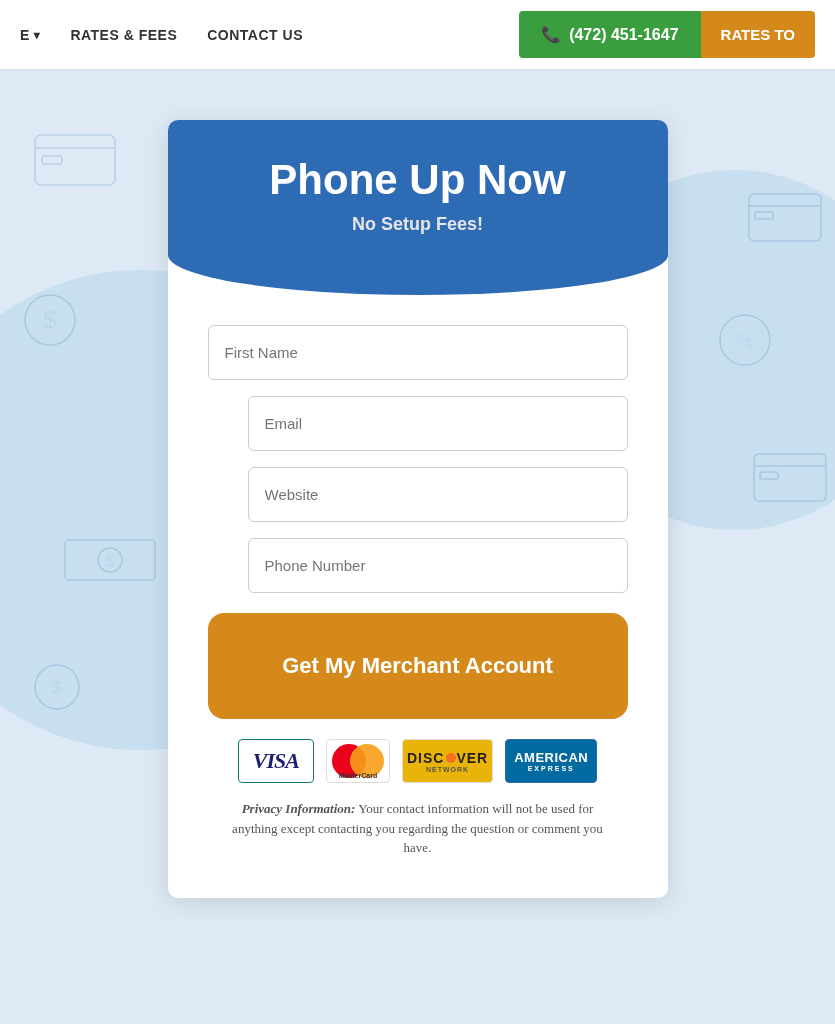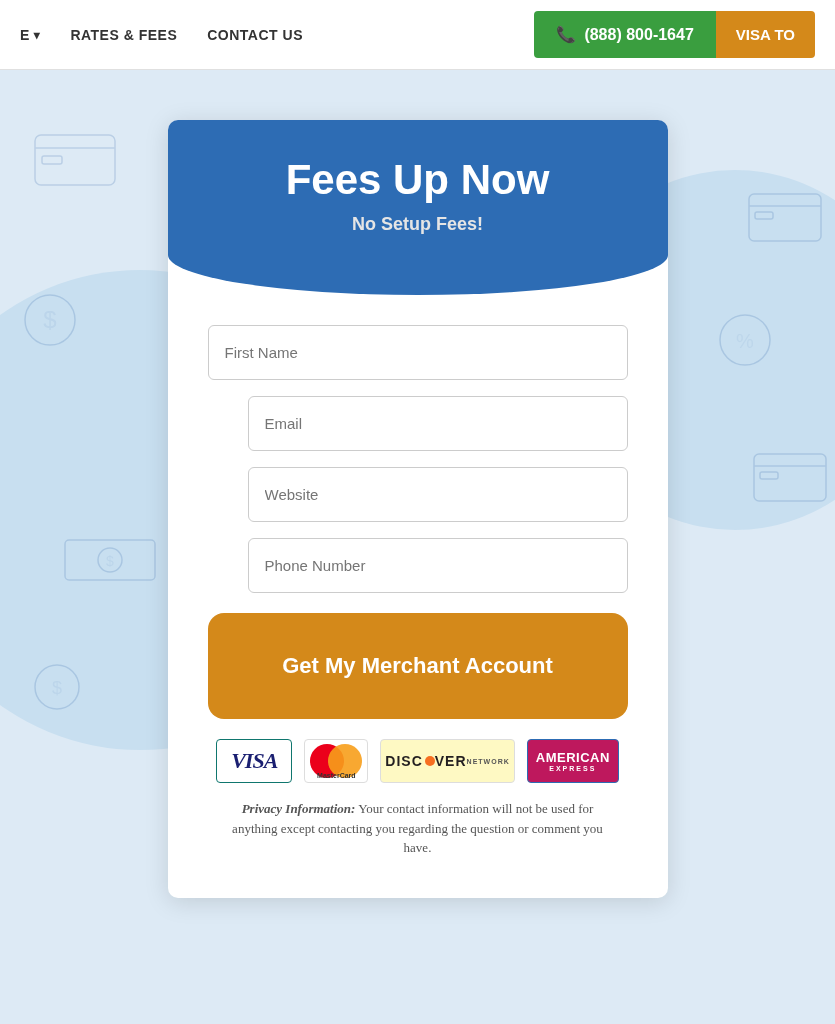--- a/index.html
+++ b/index.html
@@ -244,28 +244,28 @@
       bottom: 3px;
       width: 100%;
       text-align: center;
       font-size: 7px;
       font-weight: 700;
       color: #333;
       z-index: 2;
     }
 
     .discover-logo {
-      background: #fef9c3;
+      background: #eab308;
       border: 1px solid #ddd;
       color: #231f20;
       font-size: 11px;
       font-weight: 900;
       letter-spacing: 1px;
       display: flex;
-      flex-direction: row;
+      flex-direction: column;
       align-items: center;
       justify-content: center;
       padding: 4px 4px;
     }
     .discover-logo .disc-top {
       font-size: 14px;
       font-weight: 900;
       color: #231f20;
     }
     .discover-logo .disc-bottom {
@@ -276,21 +276,21 @@
     .discover-dot {
       width: 10px;
       height: 10px;
       border-radius: 50%;
       background: #f76f20;
       display: inline-block;
       margin-left: 2px;
     }
 
     .amex-logo {
-      background: #be185d;
+      background: #0369a1;
       border: 1px solid #2d6cb4;
       color: #fff;
       font-size: 10px;
       font-weight: 900;
       letter-spacing: 0.5px;
       display: flex;
       flex-direction: column;
       align-items: center;
       justify-content: center;
       padding: 4px 8px;
@@ -326,23 +326,23 @@
 
 <nav class="navbar">
   <div class="nav-left">
     <span class="nav-item nav-item-with-arrow">E</span>
     <span class="nav-item">RATES &amp; FEES</span>
     <span class="nav-item">CONTACT US</span>
   </div>
   <div class="nav-buttons">
     <button class="btn-phone">
       <span>📞</span>
-      <span>(888) 800-1647</span>
+      <span>(472) 451-1647</span>
     </button>
-    <button class="btn-apply">VISA TO</button>
+    <button class="btn-apply">RATES TO</button>
   </div>
 </nav>
 
 <div class="page-bg">
   <div class="bg-circle-left"></div>
   <div class="bg-circle-right"></div>
 
   <svg class="deco-svg" style="left:30px;top:60px;width:90px;height:60px;" viewBox="0 0 90 60">
     <rect x="5" y="5" width="80" height="50" rx="6"></rect>
     <line x1="5" y1="18" x2="85" y2="18"></line>
@@ -380,21 +380,21 @@
   <svg class="deco-svg" style="right:60px;top:240px;width:60px;height:60px;" viewBox="0 0 60 60">
     <circle cx="30" cy="30" r="25"></circle>
     <text x="30" y="38" text-anchor="middle" font-size="20" fill="#3366aa" opacity="0.35" stroke="none">%</text>
   </svg>
 </div>
 
 <div class="main-content">
   <div class="form-card">
 
     <div class="card-header">
-      <h1>Fees Up Now</h1>
+      <h1>Phone Up Now</h1>
       <h2>No Setup Fees!</h2>
     </div>
 
     <div class="card-body">
 
       
       <div class="form-row">
         <input class="form-input" type="text" placeholder="First Name" style="">
       </div>
 

